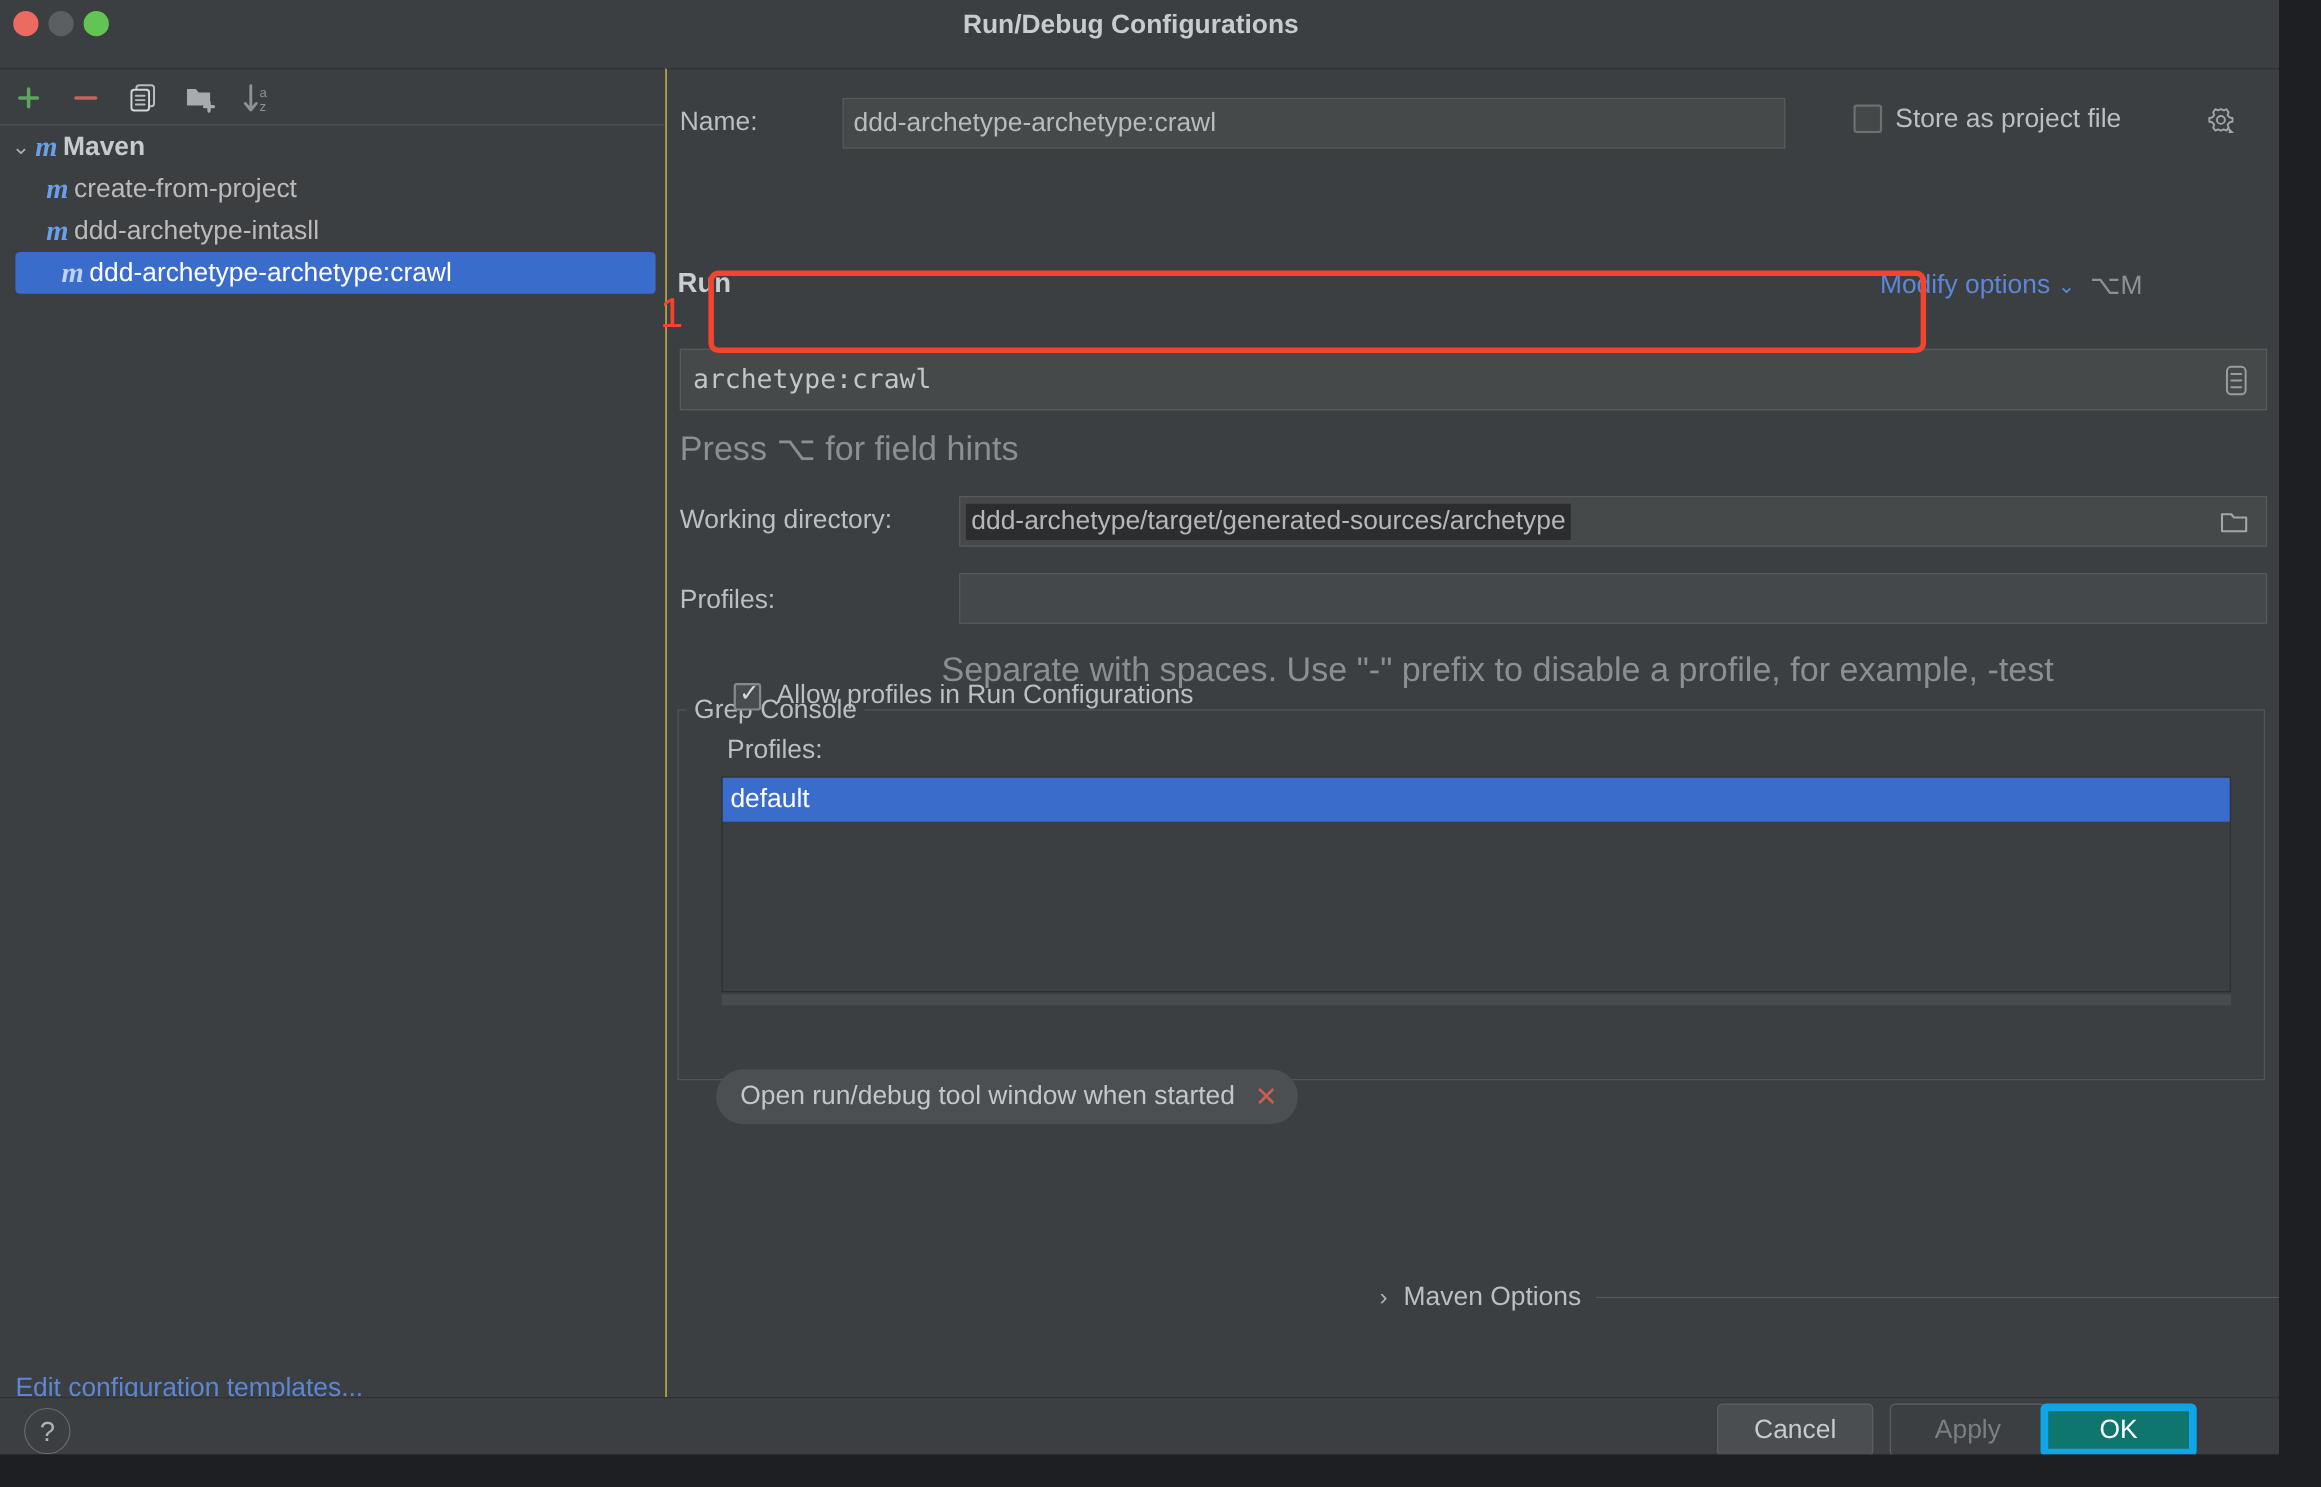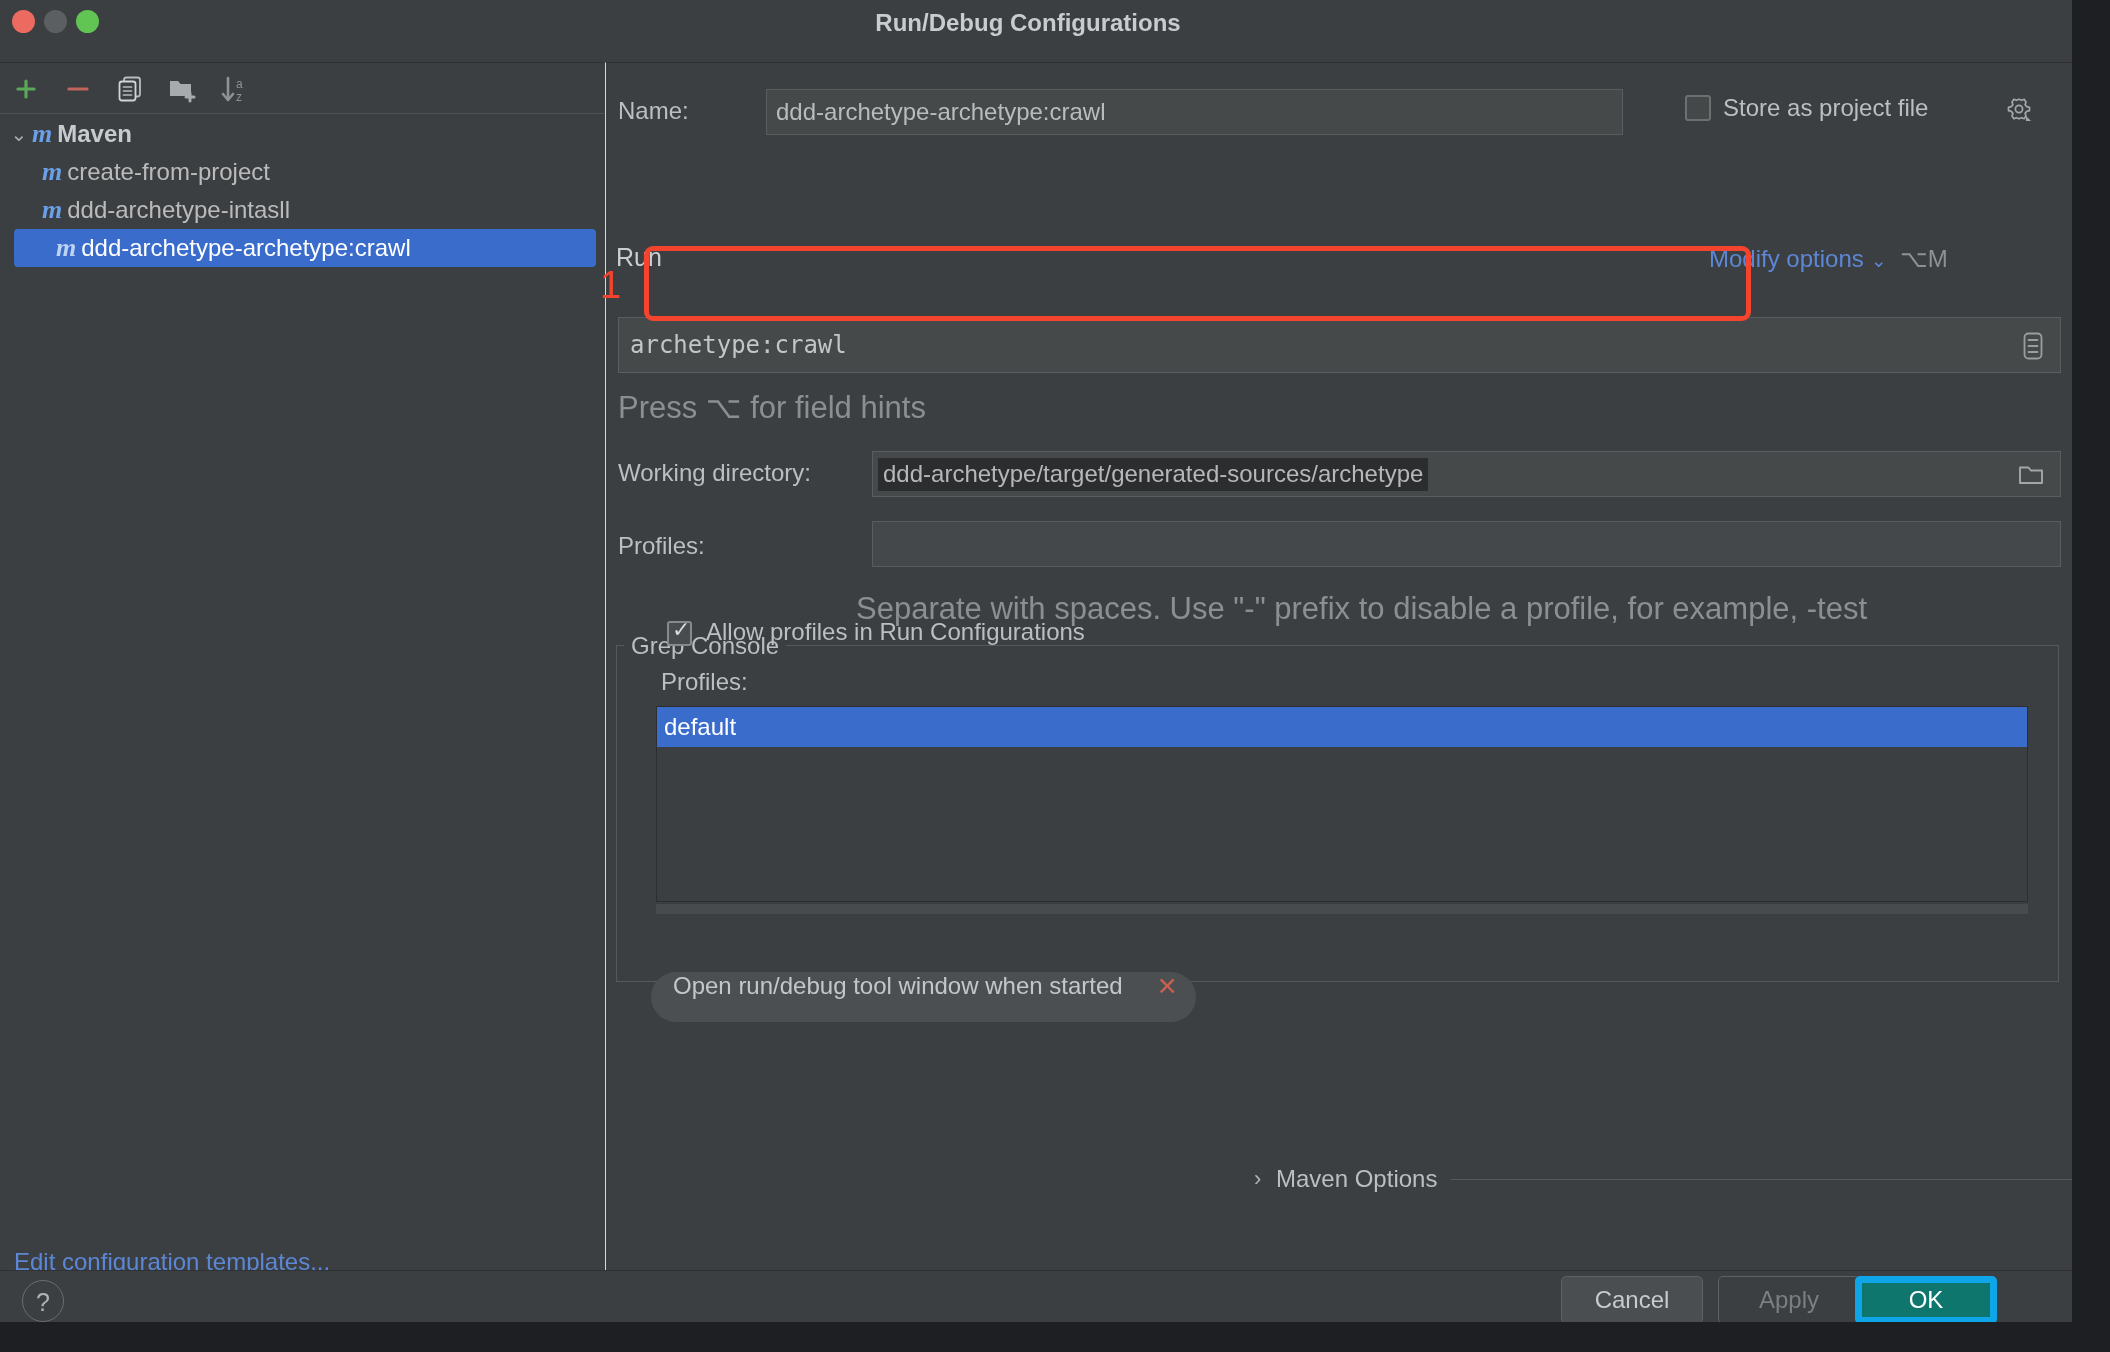--- a/index.html
+++ b/index.html
@@ -190,21 +190,21 @@
     box-sizing: border-box;
   }
   #store-label { left: 1117px; top: 31px; }
   #store-gear {
     position: absolute;
     left: 1399px; top: 32px;
     width: 28px; height: 28px;
   }
 
   
-  #run-head { left: 10px; top: 180px; font-weight: normal; font-size: 25px; color: #cbced0;}
+  #run-head { left: 10px; top: 180px; font-weight: bold; font-size: 25px; color: #cbced0;}
   #modify-options {
     position: absolute;
     left: 1103px; top: 182px;
     font-size: 24px;
     color: #5c87d6;
     white-space: nowrap;
   }
   #modify-options .caret { font-size: 19px; margin-left: 7px; color:#5c87d6; }
   #modify-shortcut {
     position: absolute;
@@ -332,26 +332,25 @@
   }
 
   
   #chip {
     position: absolute;
     left: 651px; top: 972px;
     height: 50px;
     background: #4c4f51;
     border-radius: 25px;
     display: flex;
-    align-items: flex-start;
+    align-items: center;
     padding: 0 18px 0 22px;
     color: #c4c7c9;
     font-size: 24px;
     white-space: nowrap;
-    gap: 16px;
   }
   #chip .chip-x {
     color: #c9604f;
     font-size: 25px;
     margin-left: 18px;
   }
 
   
   .section {
     position: absolute;

